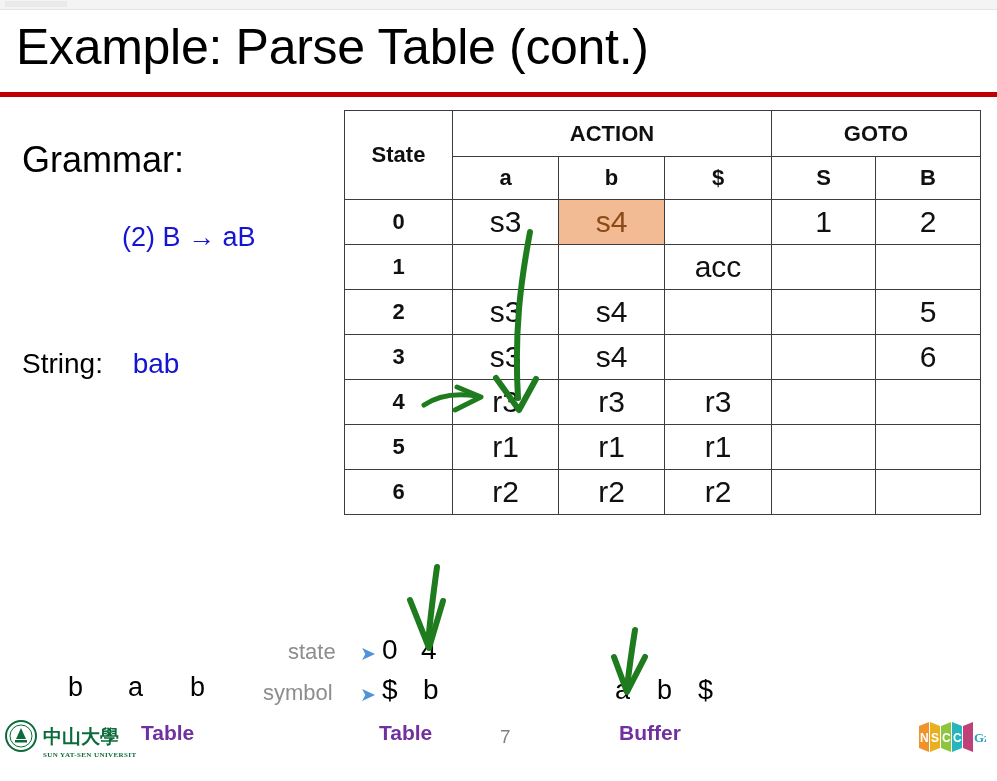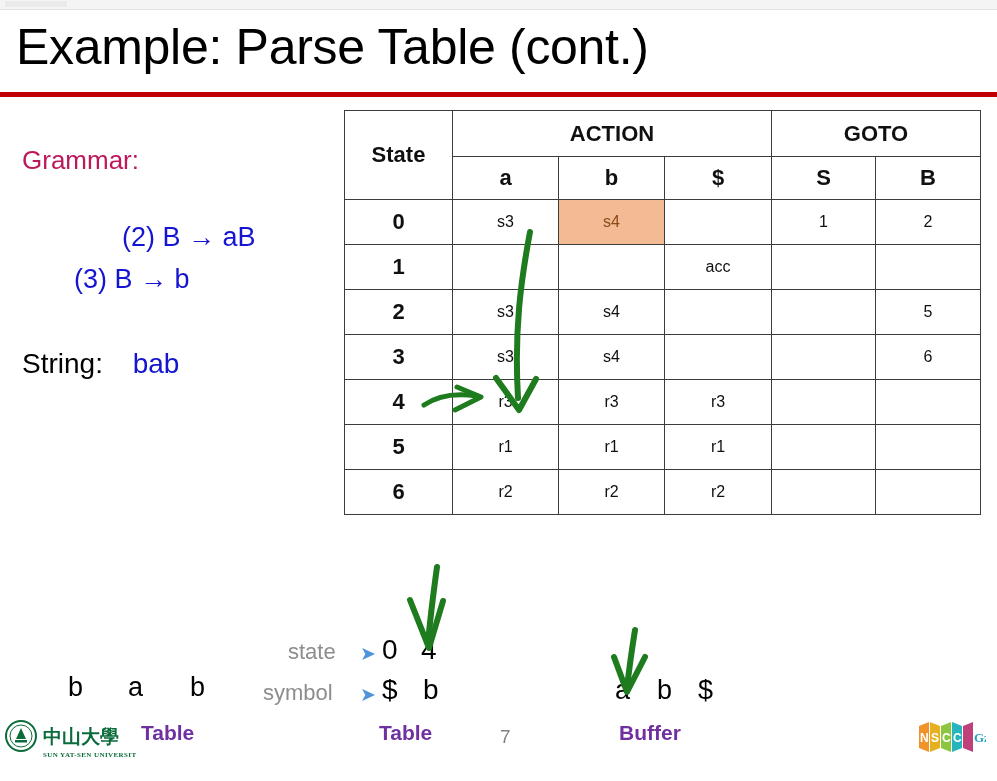--- a/index.html
+++ b/index.html
@@ -55,23 +55,23 @@
   .title-rule {
     position: absolute;
     left: 0; top: 92px;
     width: 997px; height: 5px;
     background: #c00000;
   }
 
   
   .grammar-label {
     position: absolute;
-    left: 22px; top: 145px;
-    font-size: 26px;
-    color: #be185d;
+    left: 22px; top: 139px;
+    font-size: 36px;
+    color: #000000;
     white-space: nowrap;
   }
   .prod {
     position: absolute;
     left: 74px;
     font-size: 27px;
     color: #1414d2;
     white-space: nowrap;
   }
   .prod-1 { top: 180px; }
@@ -99,21 +99,21 @@
     table-layout: fixed;
     background: #ffffff;
   }
   .ptable td, .ptable th {
     border: 1.6px solid #3c3c3c;
     text-align: center;
     vertical-align: middle;
     font-weight: normal;
     padding: 0;
     color: #101010;
-    font-size: 16px;
+    font-size: 30px;
   }
   .ptable th {
     font-weight: bold;
     font-size: 22px;
   }
   .col-state { width: 108px; }
   .col-t     { width: 106px; }
   .col-t2    { width: 106px; }
   .col-t3    { width: 107px; }
   .col-g     { width: 104px; }
@@ -222,21 +222,20 @@
 
   <div class="chrome-top">
     <div class="chrome-top-tab"></div>
   </div>
 
   <div class="title">Example: Parse Table (cont.)</div>
   <div class="title-rule"></div>
 
   <div class="grammar-label">Grammar:</div>
   <div class="prod prod-2">(2) B → aB</div>
-  <div class="prod prod-3">(3) B → b</div>
 
   <div class="string-line">
     <span>String:</span>
     <span class="str-val">bab</span>
   </div>
 
   <table class="ptable">
     <colgroup>
       <col class="col-state">
         <col class="col-t">

